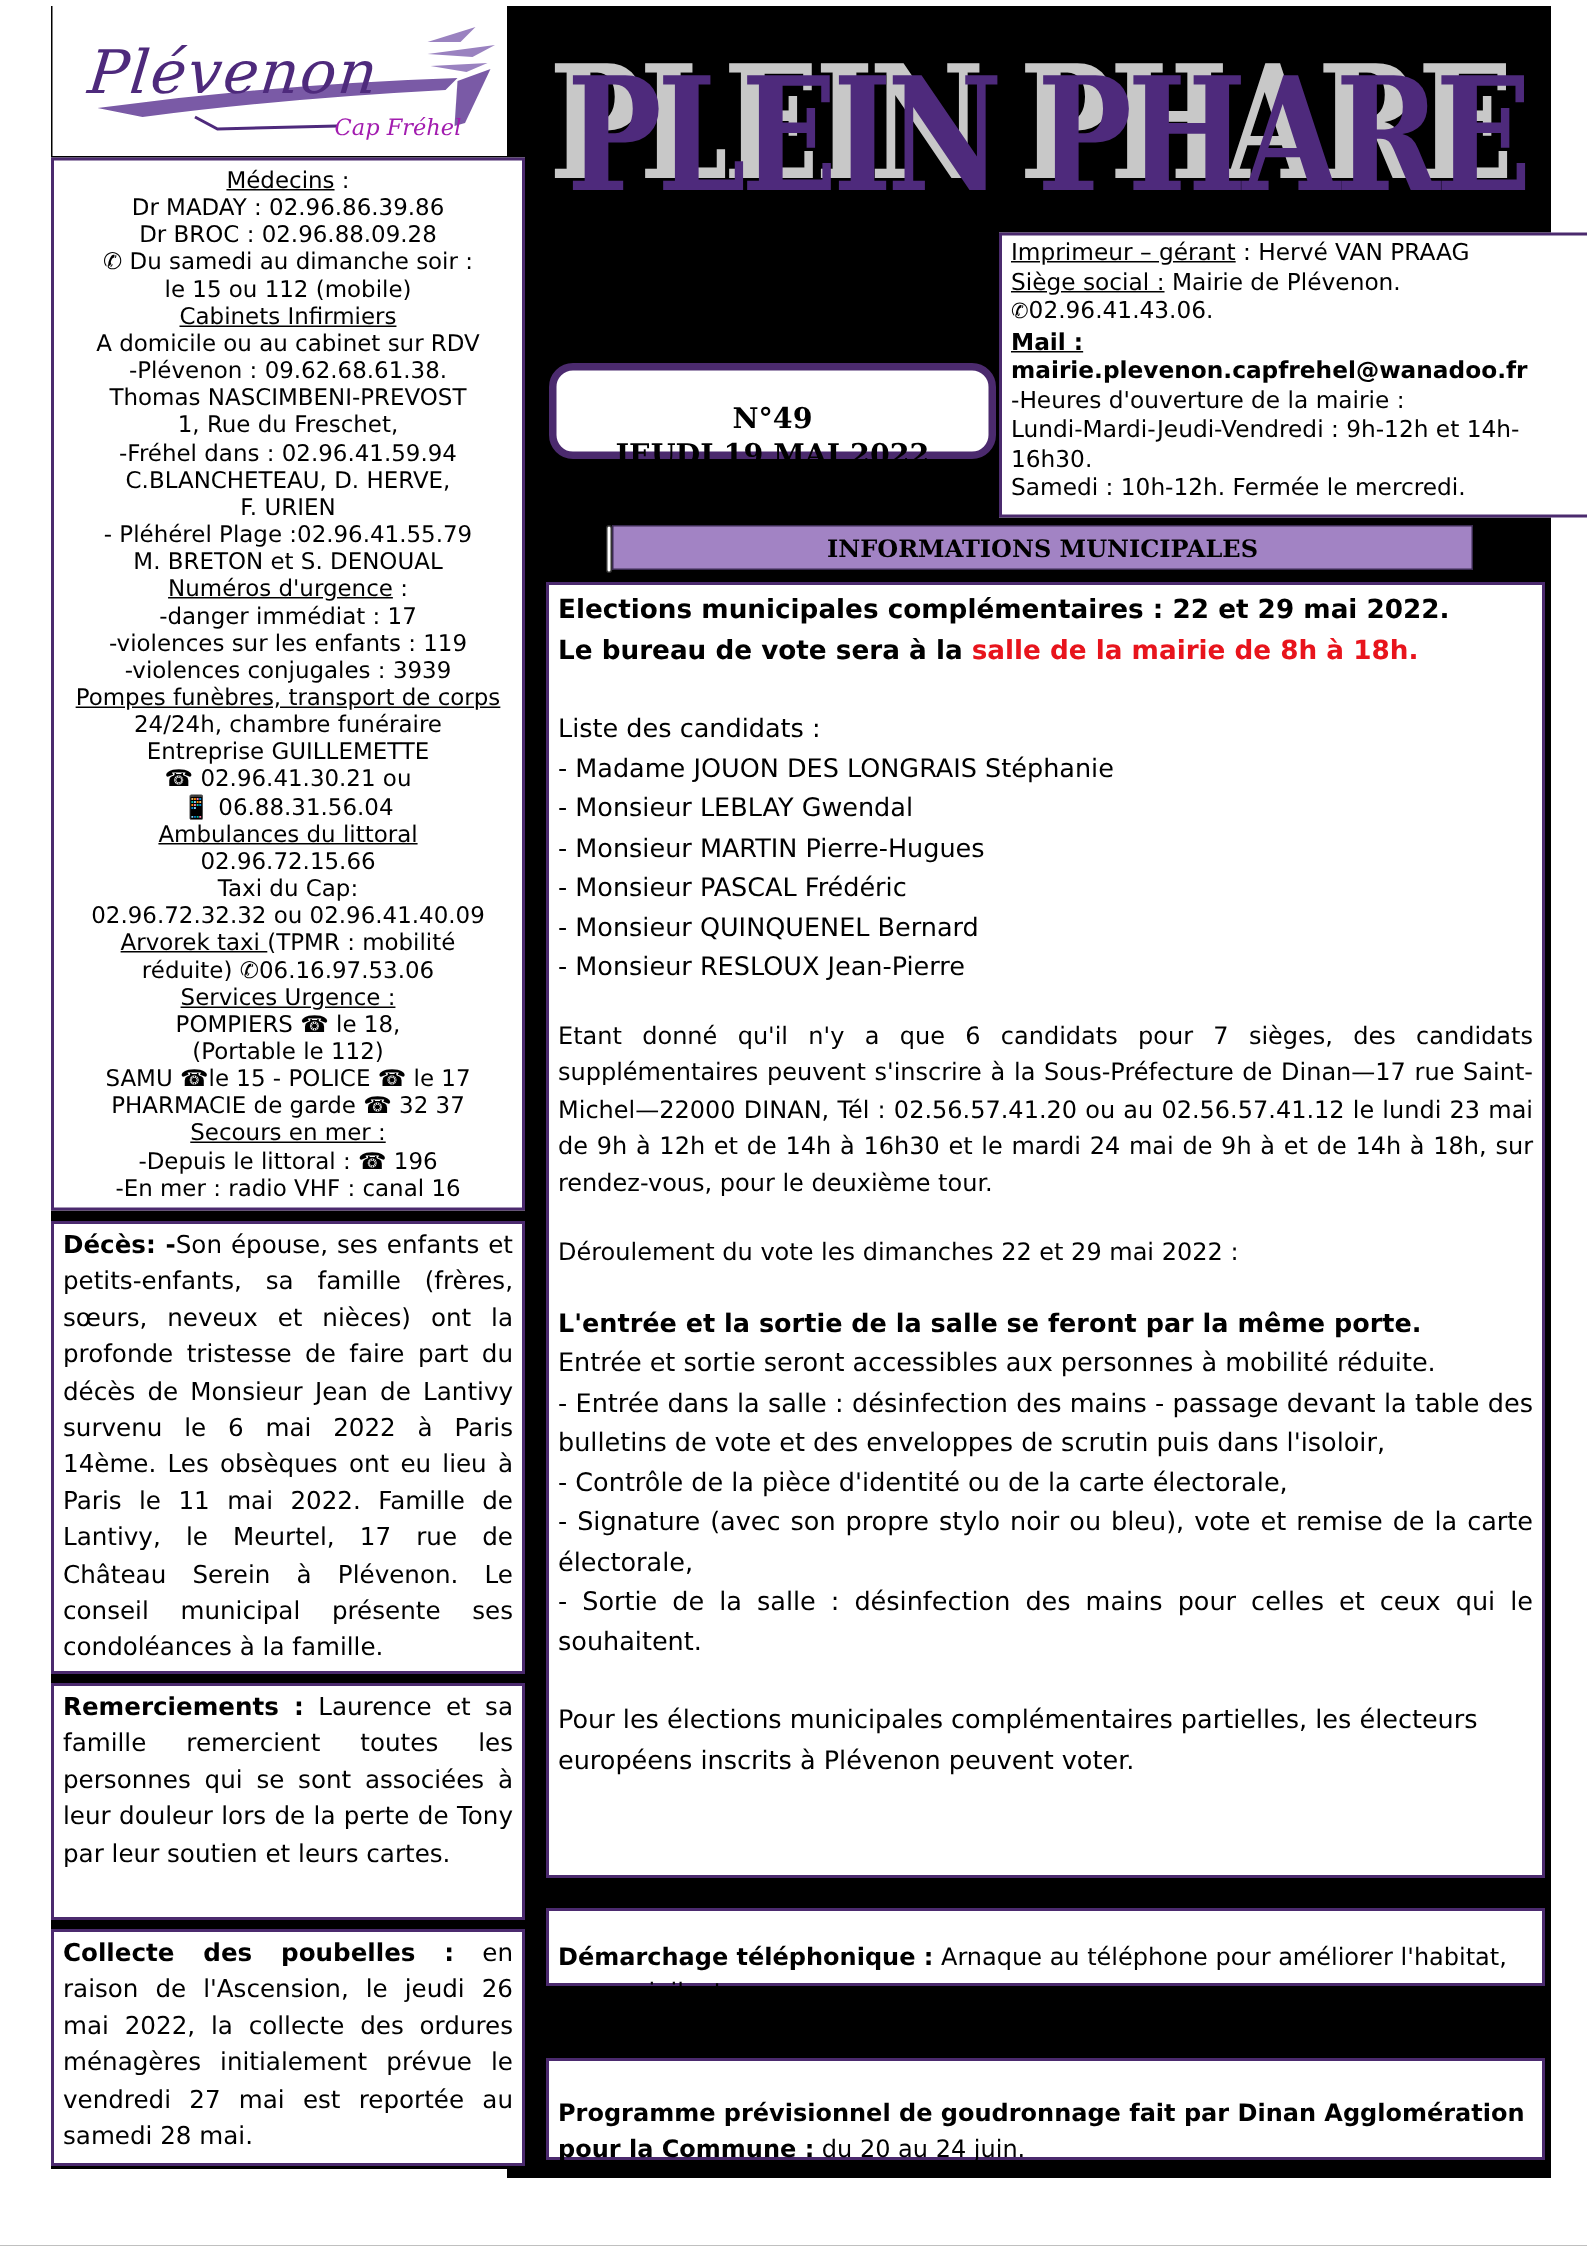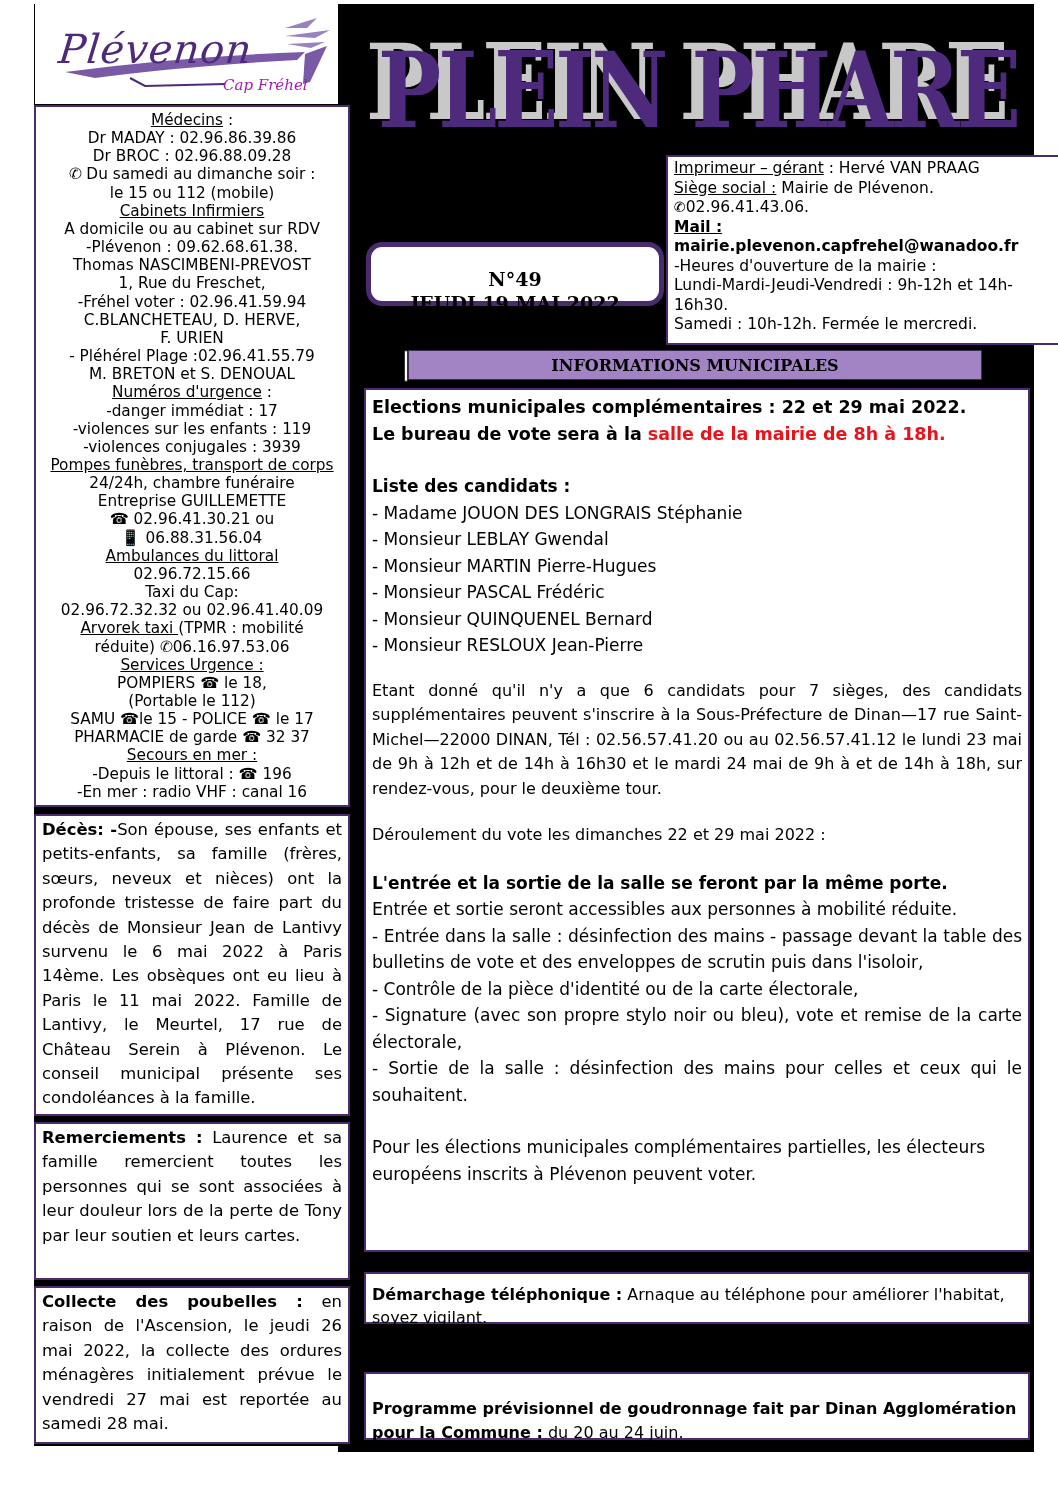--- a/index.html
+++ b/index.html
@@ -28,26 +28,26 @@
   #contact { left:666px; top:155px; width:406px; height:190px; padding:2px 6px; font-size:15.5px; line-height:19.5px; }
 
   
   #section-header { left:408px; top:350px; width:574px; height:30px; background:#a283c4; border:1px solid #3a2a50; text-align:center; font-family:"DejaVu Serif", serif; font-weight:bold; font-size:16px; line-height:29px; }
   #hdr-tick { left:404px; top:350px; width:4px; height:32px; background:#fff; border:1px solid #333; border-radius:2px; }
 
   
   #article { left:364px; top:388px; width:666px; height:864px; padding:4px 6px; font-size:17px; line-height:26.5px; }
   #article p { margin:0; }
   #article .lead { font-weight:bold; font-size:17.5px; }
-  #article .list-title { font-weight:bold; }
+  #article .list-title { font-weight:normal; }
   #article .spacer { height:26px; }
   #article .small { font-size:16px; line-height:24.6px; text-align:justify; }
 
   
-  #demarchage { left:364px; top:1272px; width:666px; height:52px; padding:10px 6px; font-size:16px; line-height:22.5px; }
+  #demarchage { left:364px; top:1272px; width:666px; height:52px; padding:20px 6px; font-size:16px; line-height:22.5px; }
   #goudronnage { left:364px; top:1372px; width:666px; height:68px; padding:23px 6px; font-size:16px; line-height:24px; }
 
   
   #contacts-box { left:34px; top:105px; width:316px; height:702px; text-align:center; font-size:15.3px; line-height:18.15px; padding-top:4px; }
   #contacts-box div { white-space:nowrap; }
   #deces { left:34px; top:814px; width:316px; height:302px; padding:2px 6px; font-size:16.4px; line-height:24.4px; text-align:justify; }
   #remerciements { left:34px; top:1122px; width:316px; height:158px; padding:2px 6px; font-size:16.4px; line-height:24.4px; text-align:justify; }
   #collecte { left:34px; top:1286px; width:316px; height:158px; padding:2px 6px; font-size:16.4px; line-height:24.4px; text-align:justify; }
   .ico { font-size:14px; }
 </style>
@@ -133,21 +133,21 @@
       <div><span class="u">Médecins</span><span> :</span></div>
       <div><span>Dr MADAY : 02.96.86.39.86</span></div>
       <div><span>Dr BROC : 02.96.88.09.28</span></div>
       <div><span>✆ Du samedi au dimanche soir :</span></div>
       <div><span>le 15 ou 112 (mobile)</span></div>
       <div><span class="u">Cabinets Infirmiers</span></div>
       <div><span>A domicile ou au cabinet sur RDV</span></div>
       <div><span>-Plévenon : 09.62.68.61.38.</span></div>
       <div><span>Thomas NASCIMBENI-PREVOST</span></div>
       <div><span>1, Rue du Freschet,</span></div>
-      <div><span>-Fréhel voter : 02.96.41.59.94</span></div>
+      <div><span>-Fréhel dans : 02.96.41.59.94</span></div>
       <div><span>C.BLANCHETEAU, D. HERVE,</span></div>
       <div><span>F. URIEN</span></div>
       <div><span>- Pléhérel Plage :02.96.41.55.79</span></div>
       <div><span>M. BRETON et S. DENOUAL</span></div>
       <div><span class="u">Numéros d'urgence</span><span> :</span></div>
       <div><span>-danger immédiat : 17</span></div>
       <div><span>-violences sur les enfants : 119</span></div>
       <div><span>-violences conjugales : 3939</span></div>
       <div><span class="u">Pompes funèbres, transport de corps</span></div>
       <div><span>24/24h, chambre funéraire</span></div>

